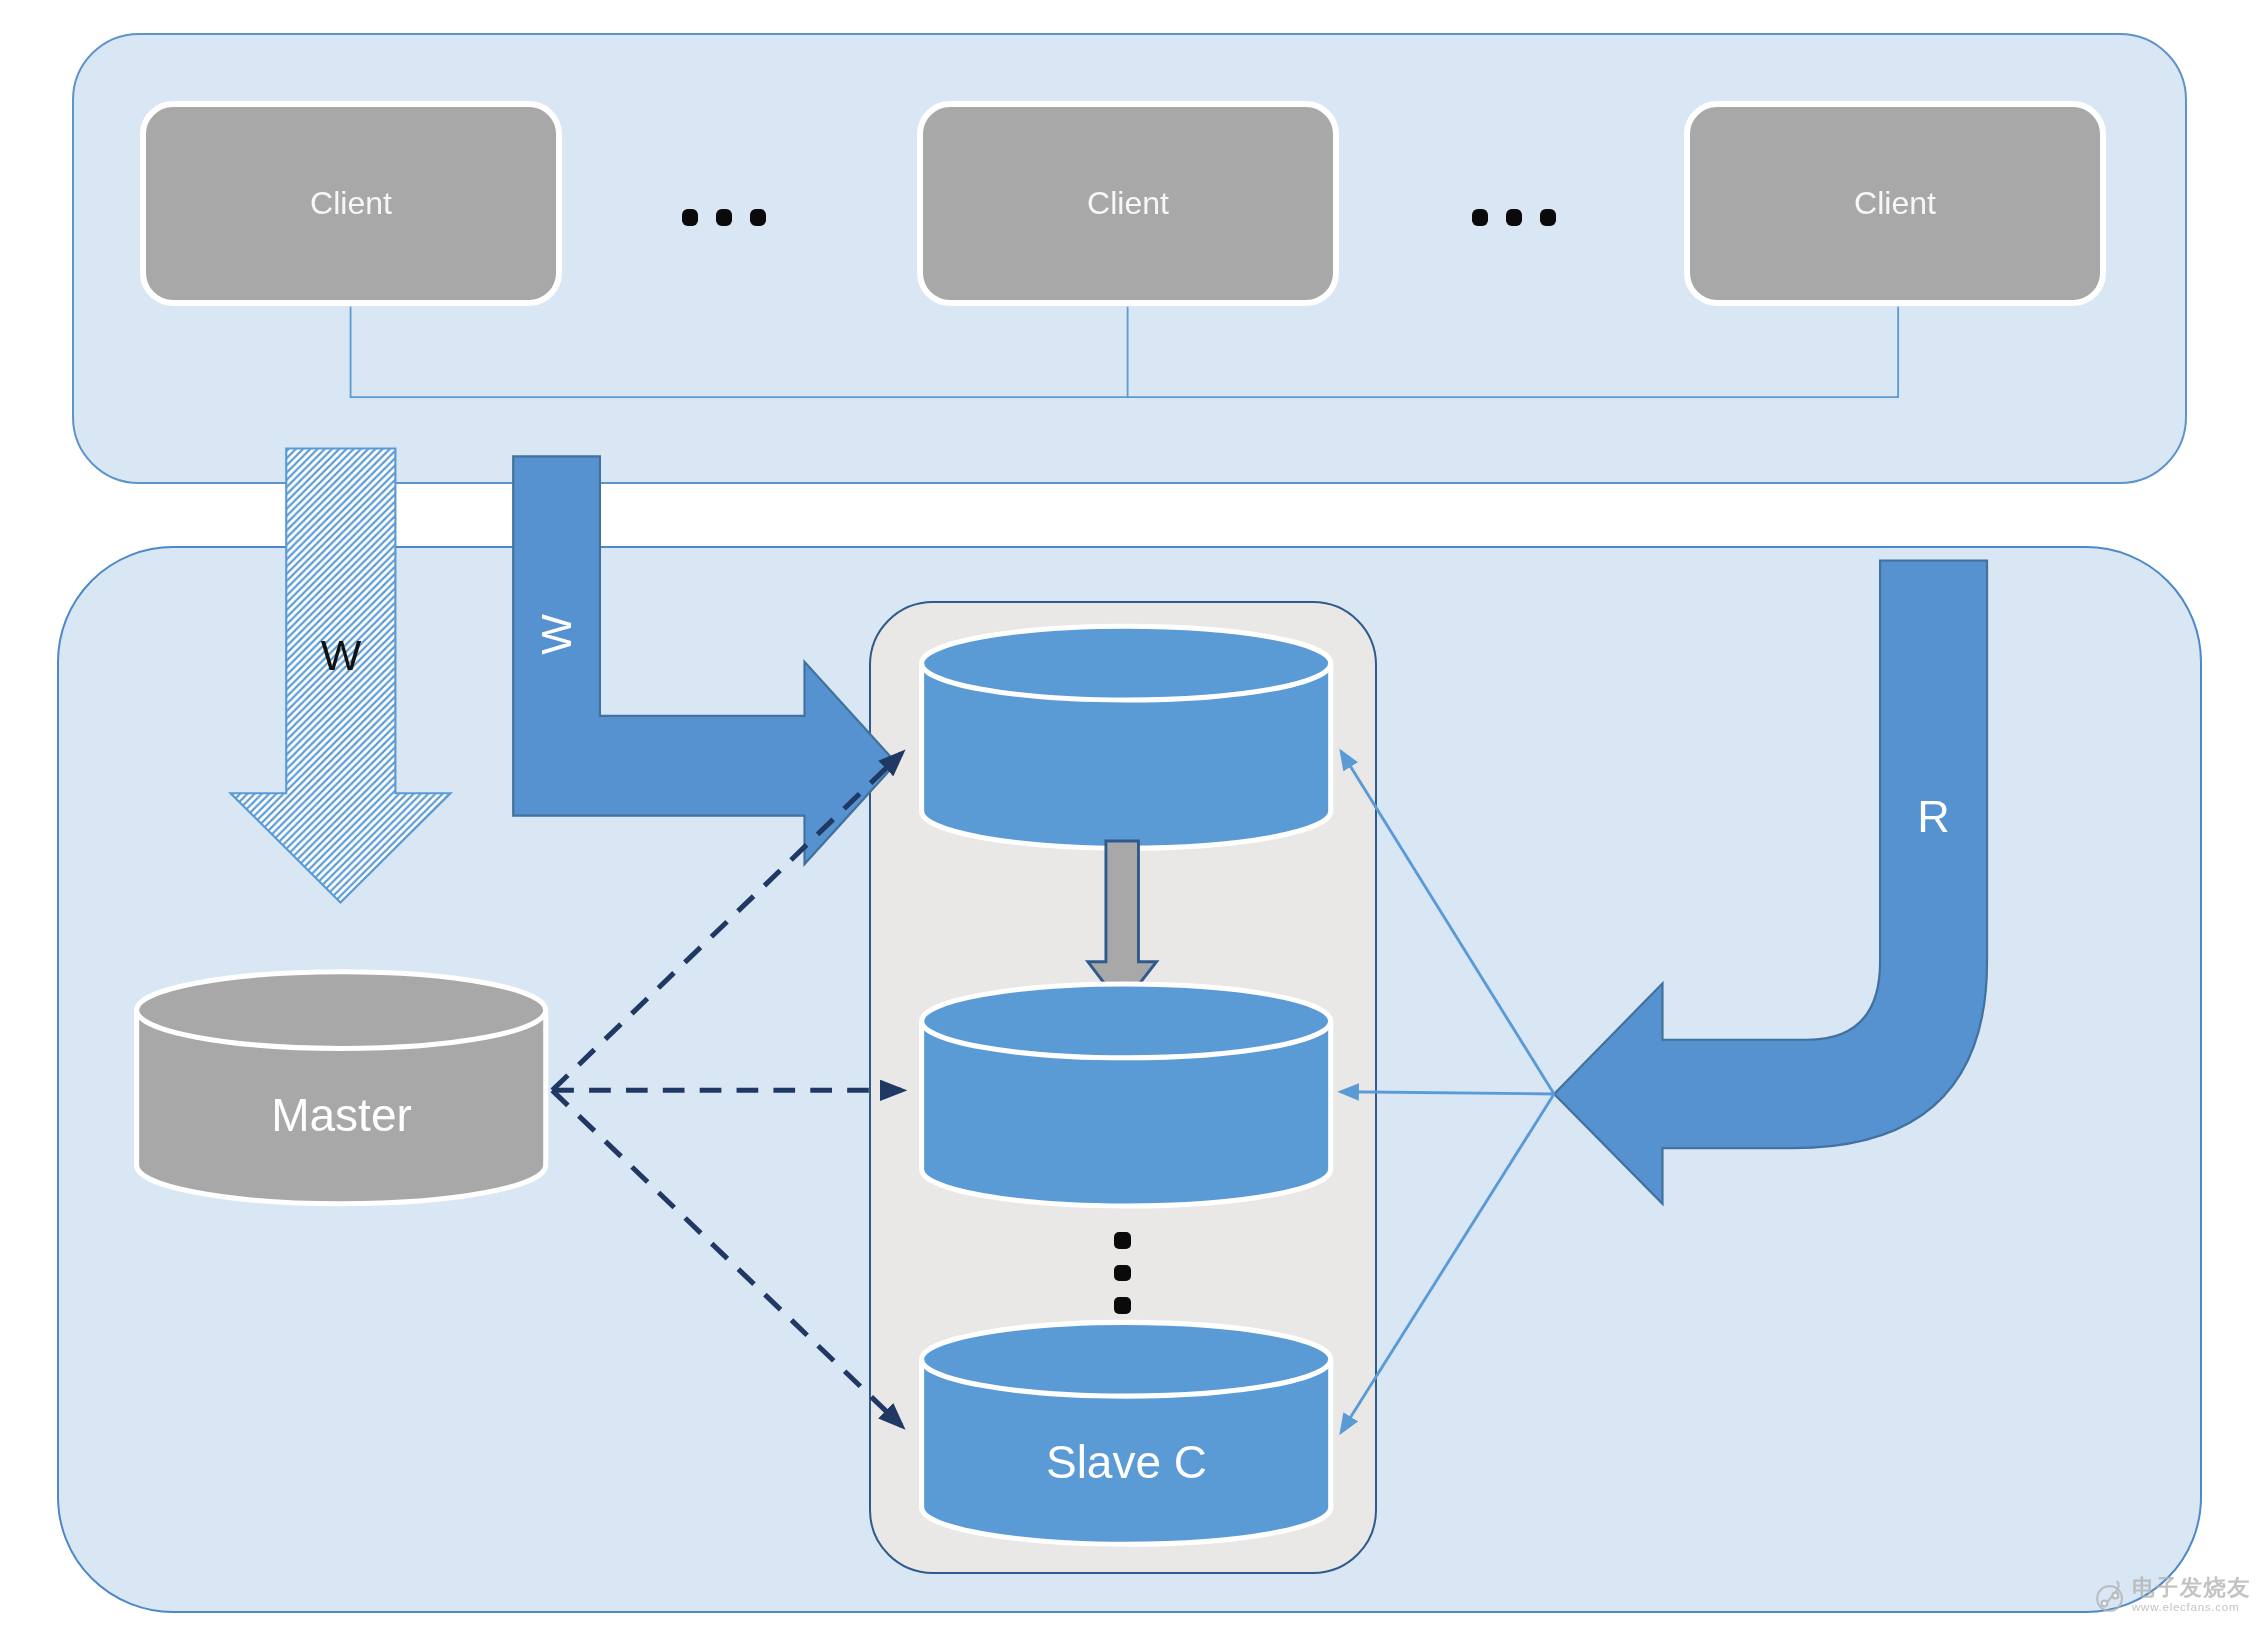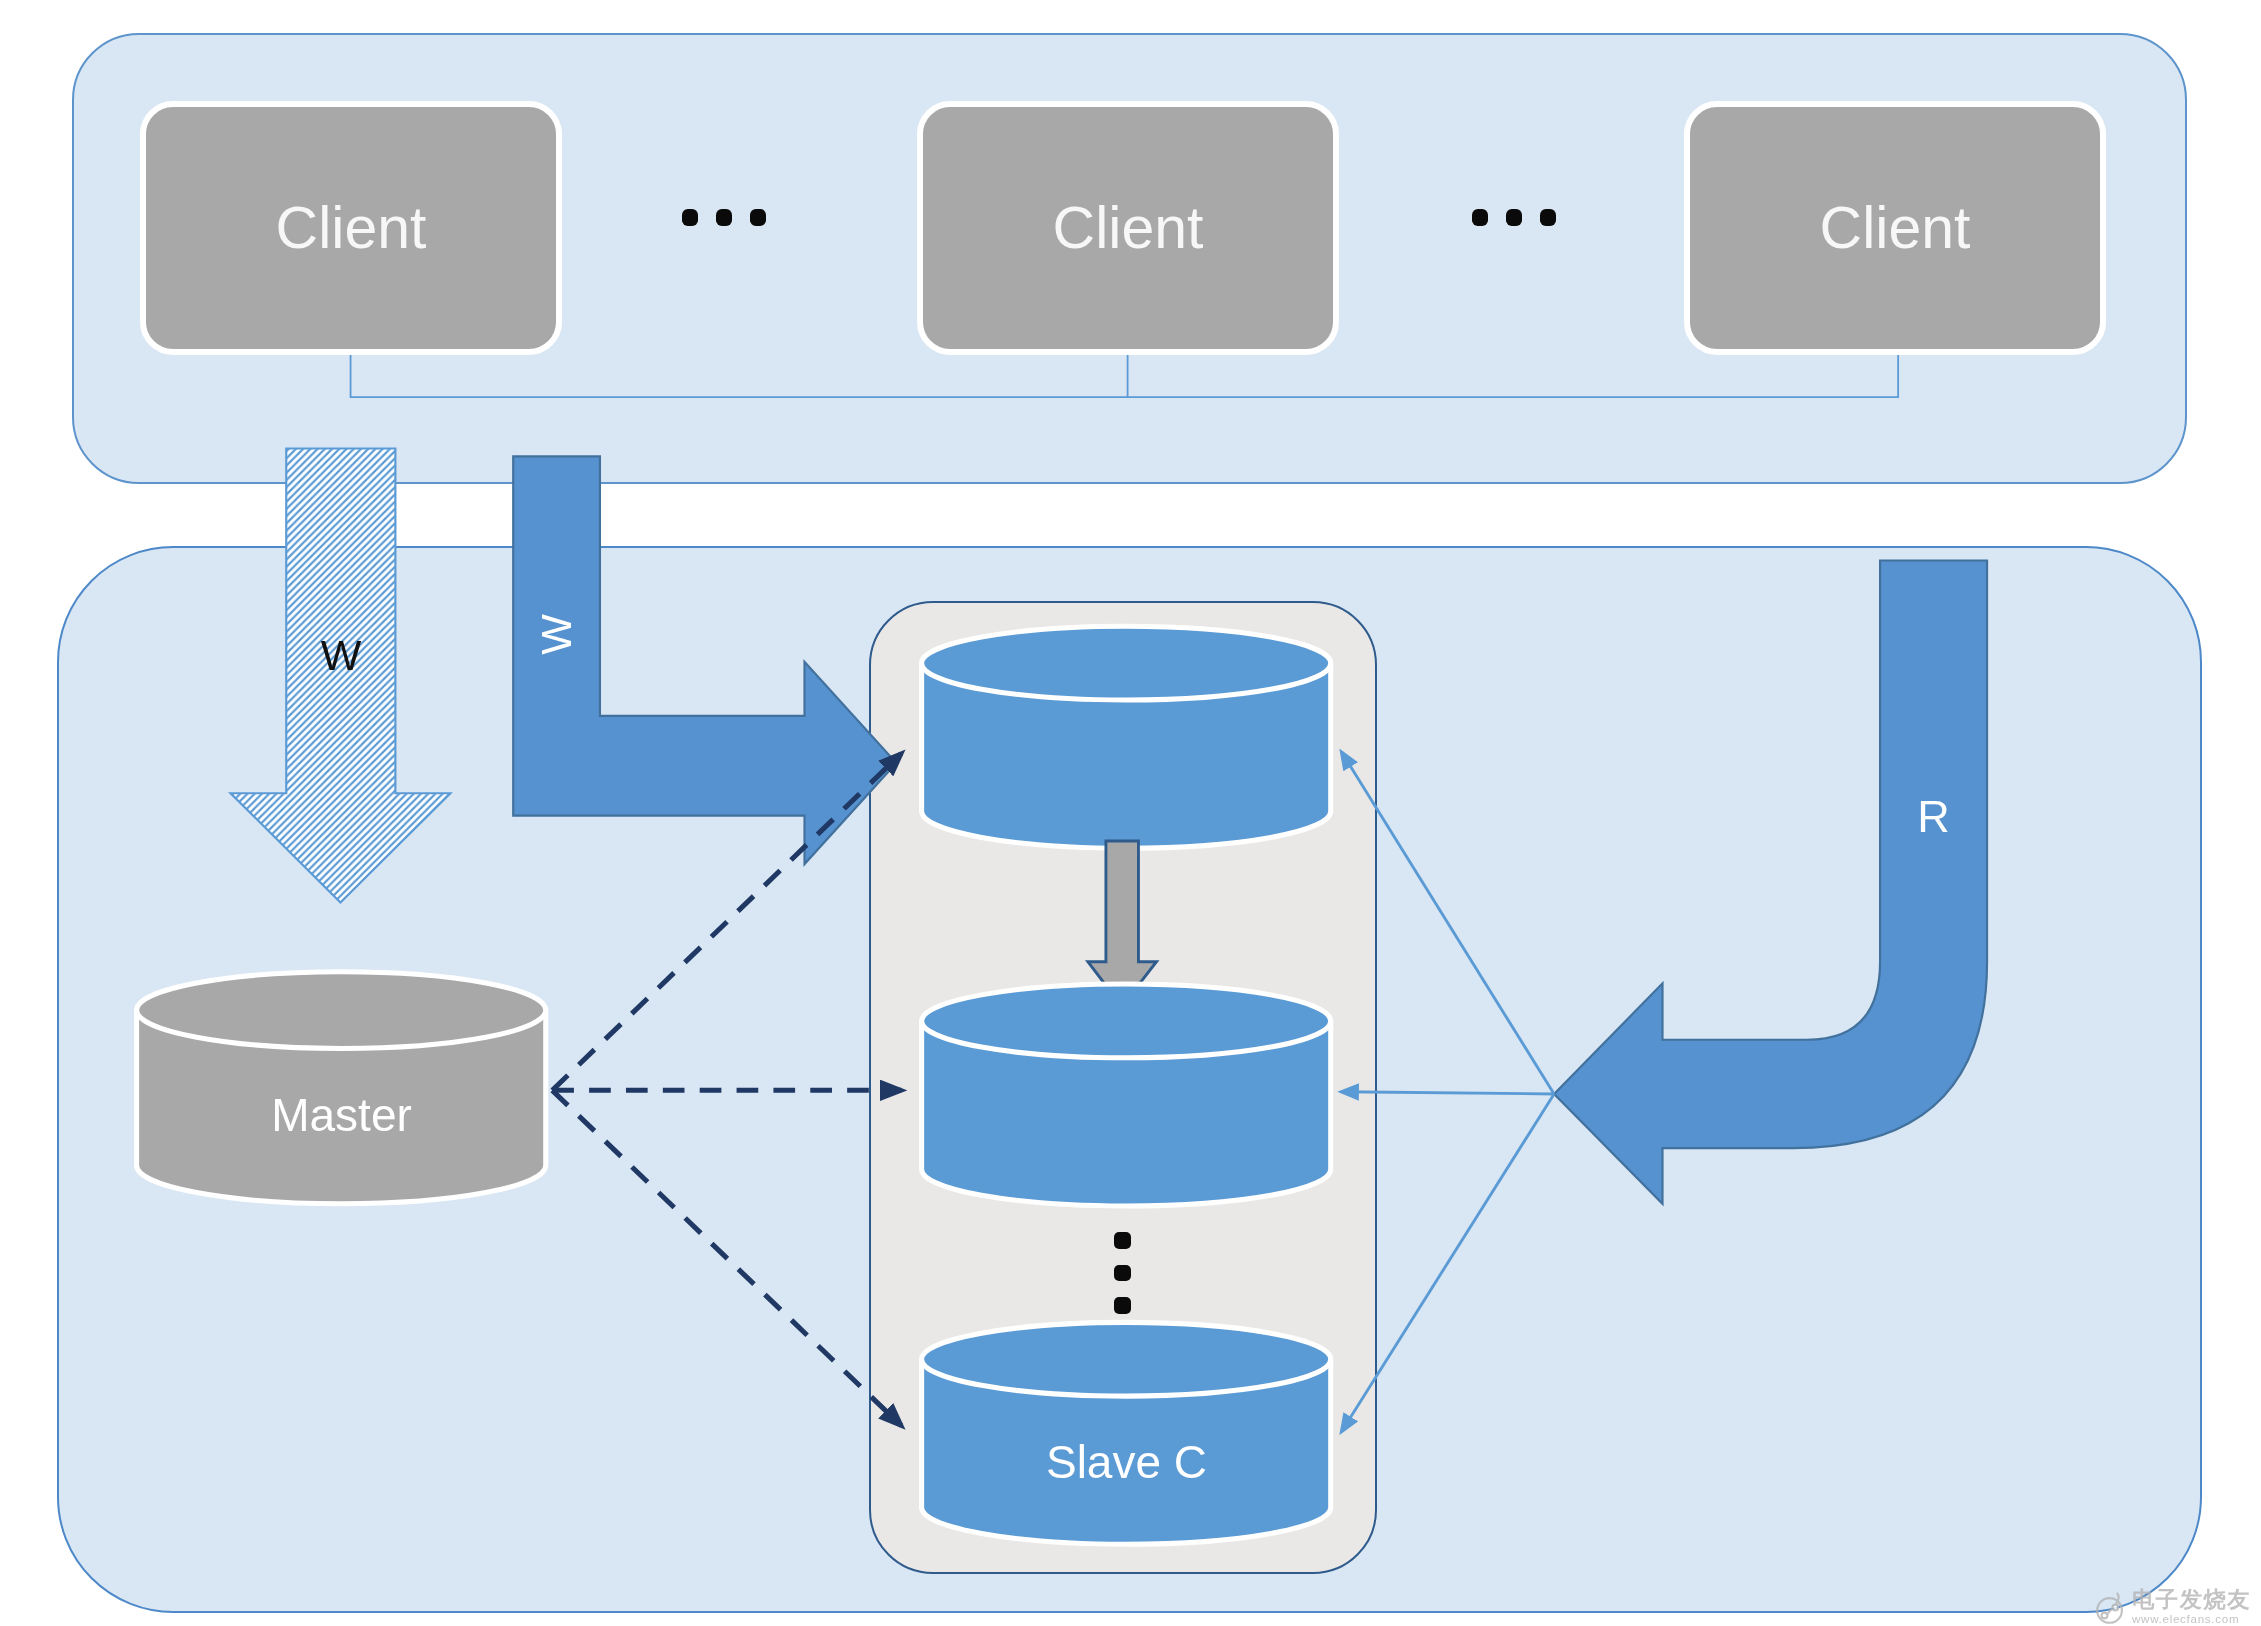--- a/index.html
+++ b/index.html
@@ -6,24 +6,24 @@
   .canvas{
     position:relative;width:2261px;height:1627px;overflow:hidden;
     background:#ffffff;font-family:"Liberation Sans", sans-serif;
   }
   
   .layer{position:absolute;border-radius:67px;background:#d9e6f4;}
   .layer.top{left:72px;top:33px;width:2111px;height:447px;border:2.2px solid #5e94cc;}
   .layer.bottom{left:57px;top:546px;width:2141px;height:1063px;border:2.2px solid #4d88c8;border-radius:116px;}
   
   .client{
-    position:absolute;top:101px;width:422px;height:254px;box-sizing:border-box;
+    position:absolute;top:101px;width:422px;height:205px;box-sizing:border-box;
     background:#a8a8a8;border:6.5px solid #ffffff;border-radius:33px;
     display:flex;align-items:center;justify-content:center;
-    color:#f7f7f7;font-size:59px;z-index:6;
+    color:#f7f7f7;font-size:32px;z-index:6;
   }
   .client.c1{left:140px;} .client.c2{left:917px;} .client.c3{left:1684px;}
   
   .hdots{position:absolute;top:209px;display:flex;gap:18px;z-index:6;}
   .hdots.d1{left:682px;} .hdots.d2{left:1472px;}
   .hdots i{width:16px;height:17.3px;background:#0a0a0a;border-radius:5.8px;display:block;}
   .vdots{position:absolute;left:1114px;top:1232px;display:flex;flex-direction:column;gap:16px;z-index:6;}
   .vdots i{width:16.6px;height:16.6px;background:#0a0a0a;border-radius:5px;display:block;}
   
   .slave-group{
@@ -40,21 +40,21 @@
   .lbl-master{left:132px;top:1082px;}
   .lbl-slave-a{left:917px;top:733px;}
   .lbl-slave-b{left:917px;top:1091px;}
   .lbl-slave-c{left:917px;top:1429px;}
   .flow-label{position:absolute;display:flex;align-items:center;justify-content:center;z-index:6;}
   .flow-w-master{left:283px;top:626px;width:116px;height:58px;color:#111111;font-size:43px;}
   .flow-w-slave{left:506px;top:584px;width:101px;height:101px;color:#ffffff;font-size:43px;}
   .flow-w-slave span{transform:rotate(-90deg);}
   .flow-r{left:1880px;top:788px;width:107px;height:58px;color:#ffffff;font-size:45px;}
   
-  .watermark{position:absolute;right:10px;bottom:2px;display:flex;align-items:center;gap:5px;
+  .watermark{position:absolute;right:10px;bottom:14px;display:flex;align-items:center;gap:5px;
     opacity:.78;z-index:7;color:#b3b3b3;}
   .wm-logo{width:32px;height:35px;flex:0 0 auto;}
   .wm-text{display:flex;flex-direction:column;line-height:1;}
   .wm-brand{font-size:22.4px;font-weight:bold;letter-spacing:1.4px;}
   .wm-site{font-size:11.6px;margin-top:2px;letter-spacing:0.7px;}
 </style>
 </head>
 <body>
 
 <div class="canvas">

